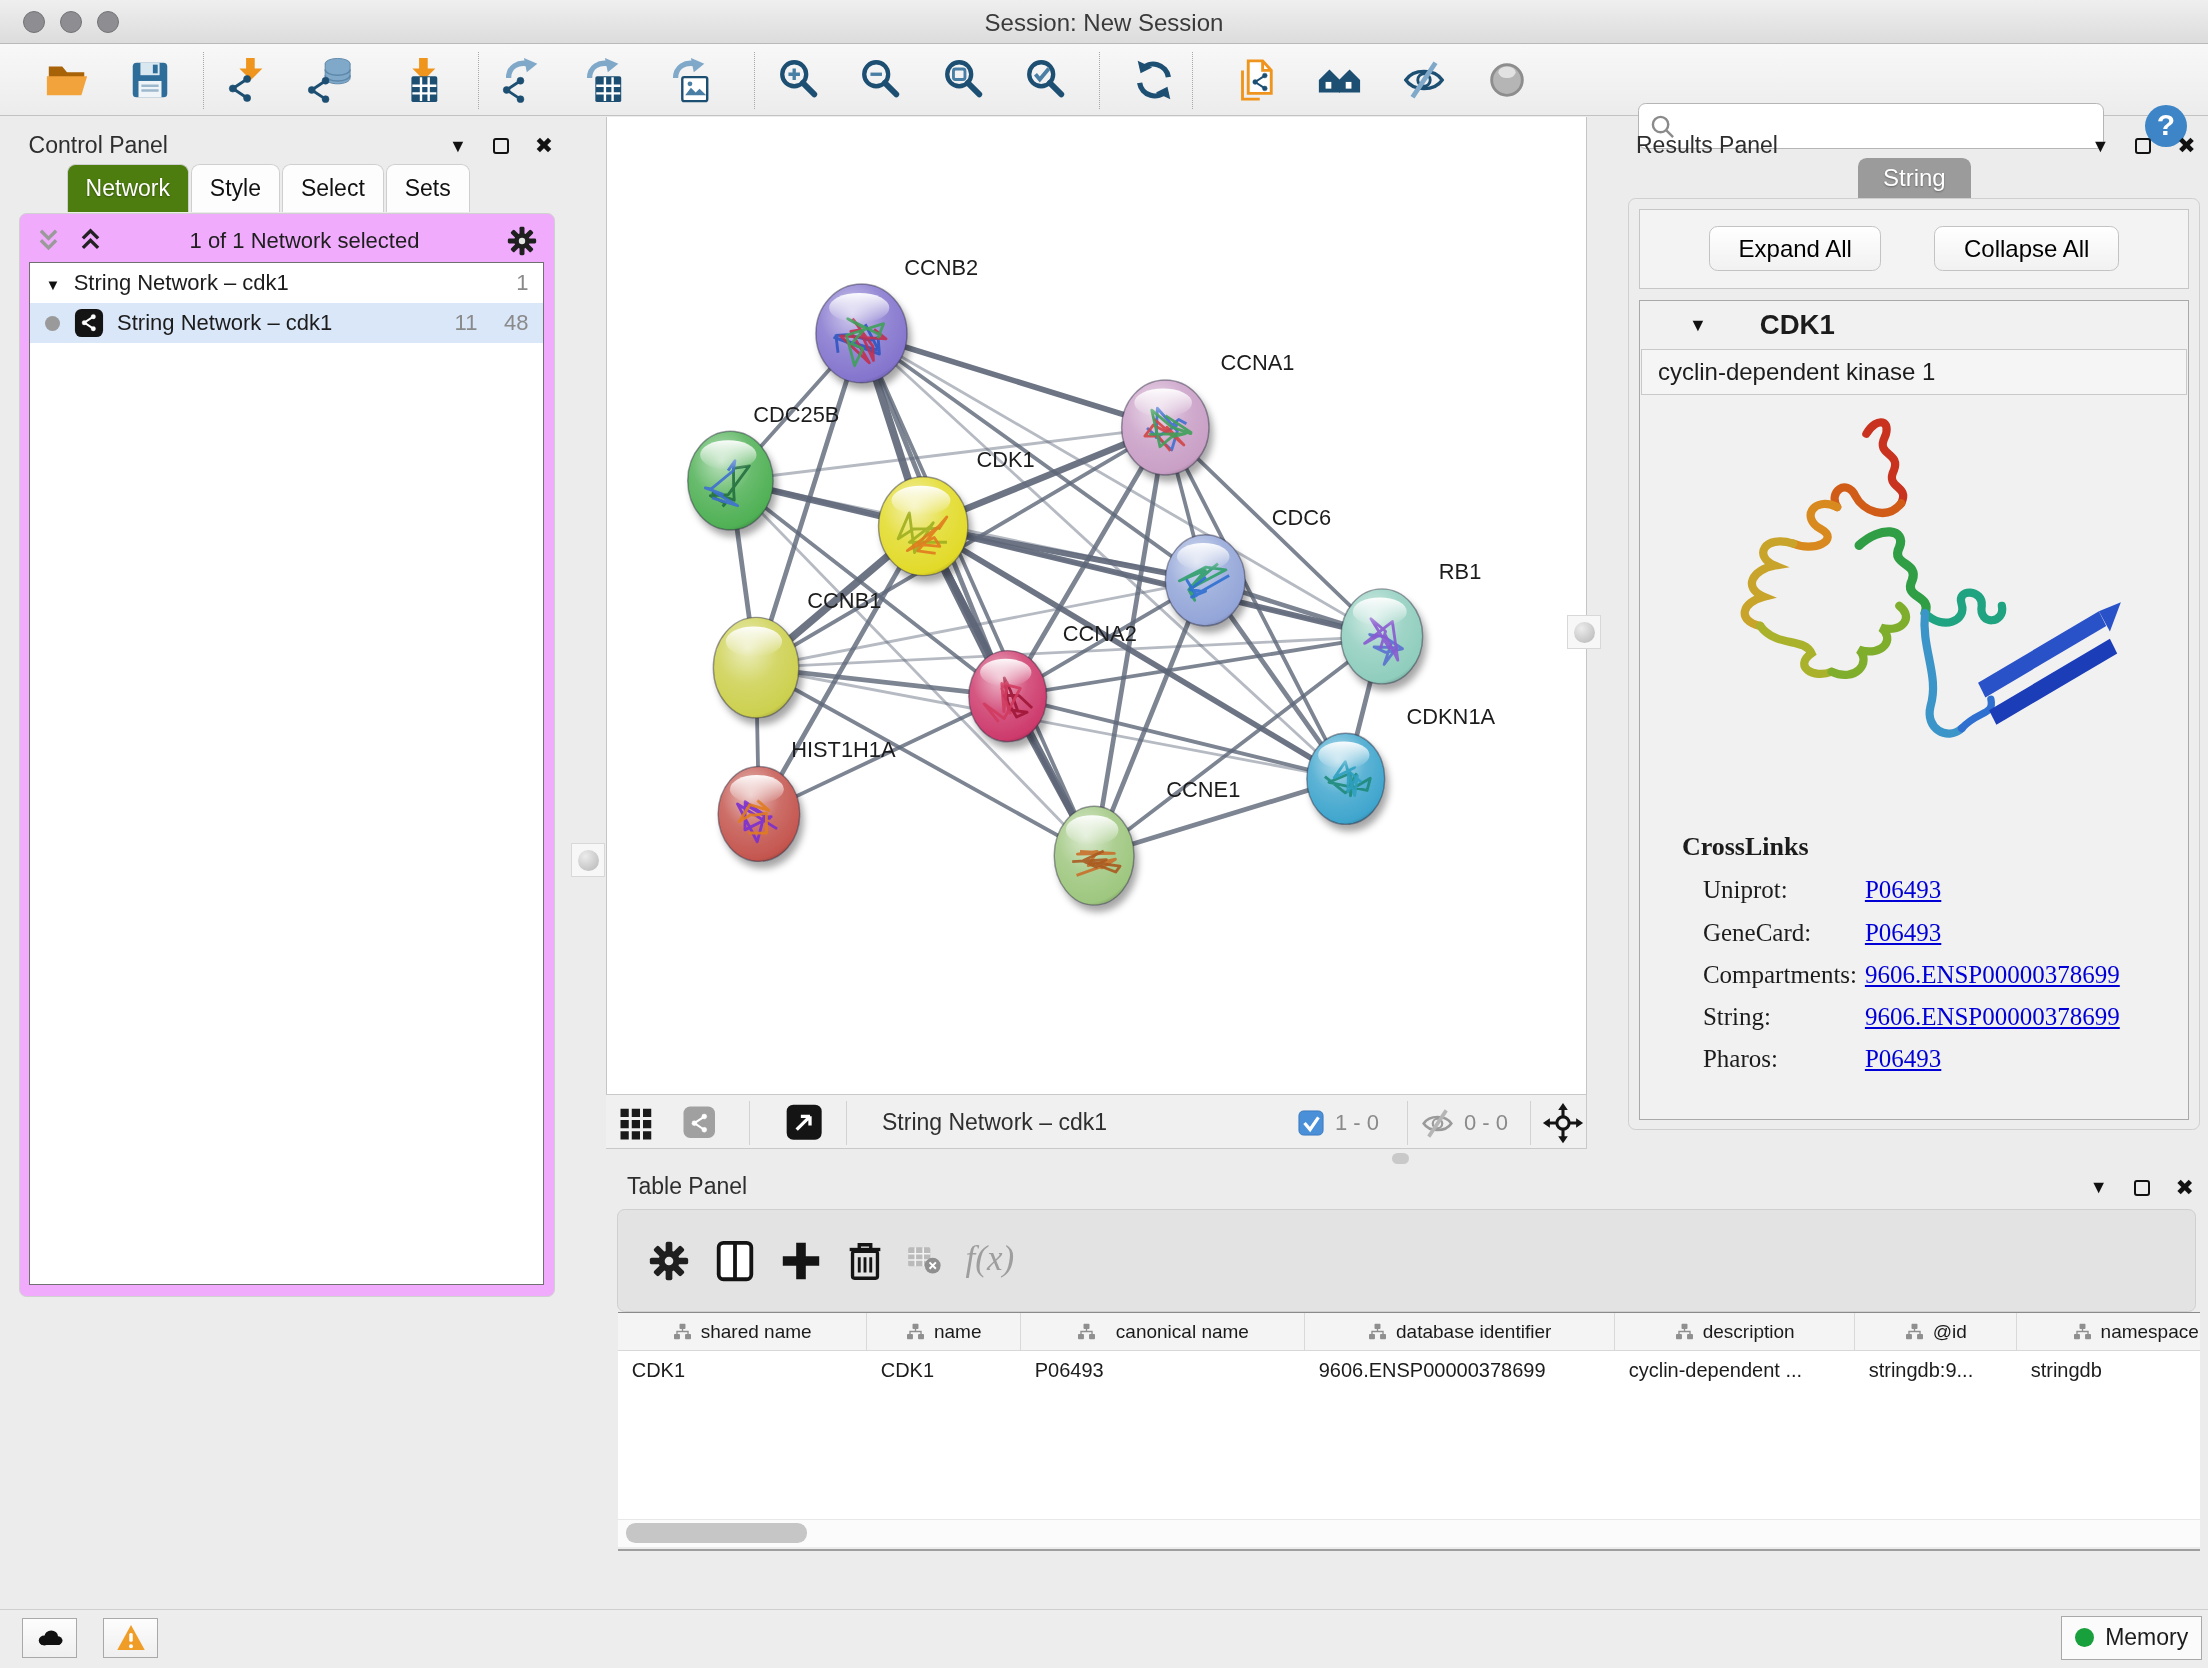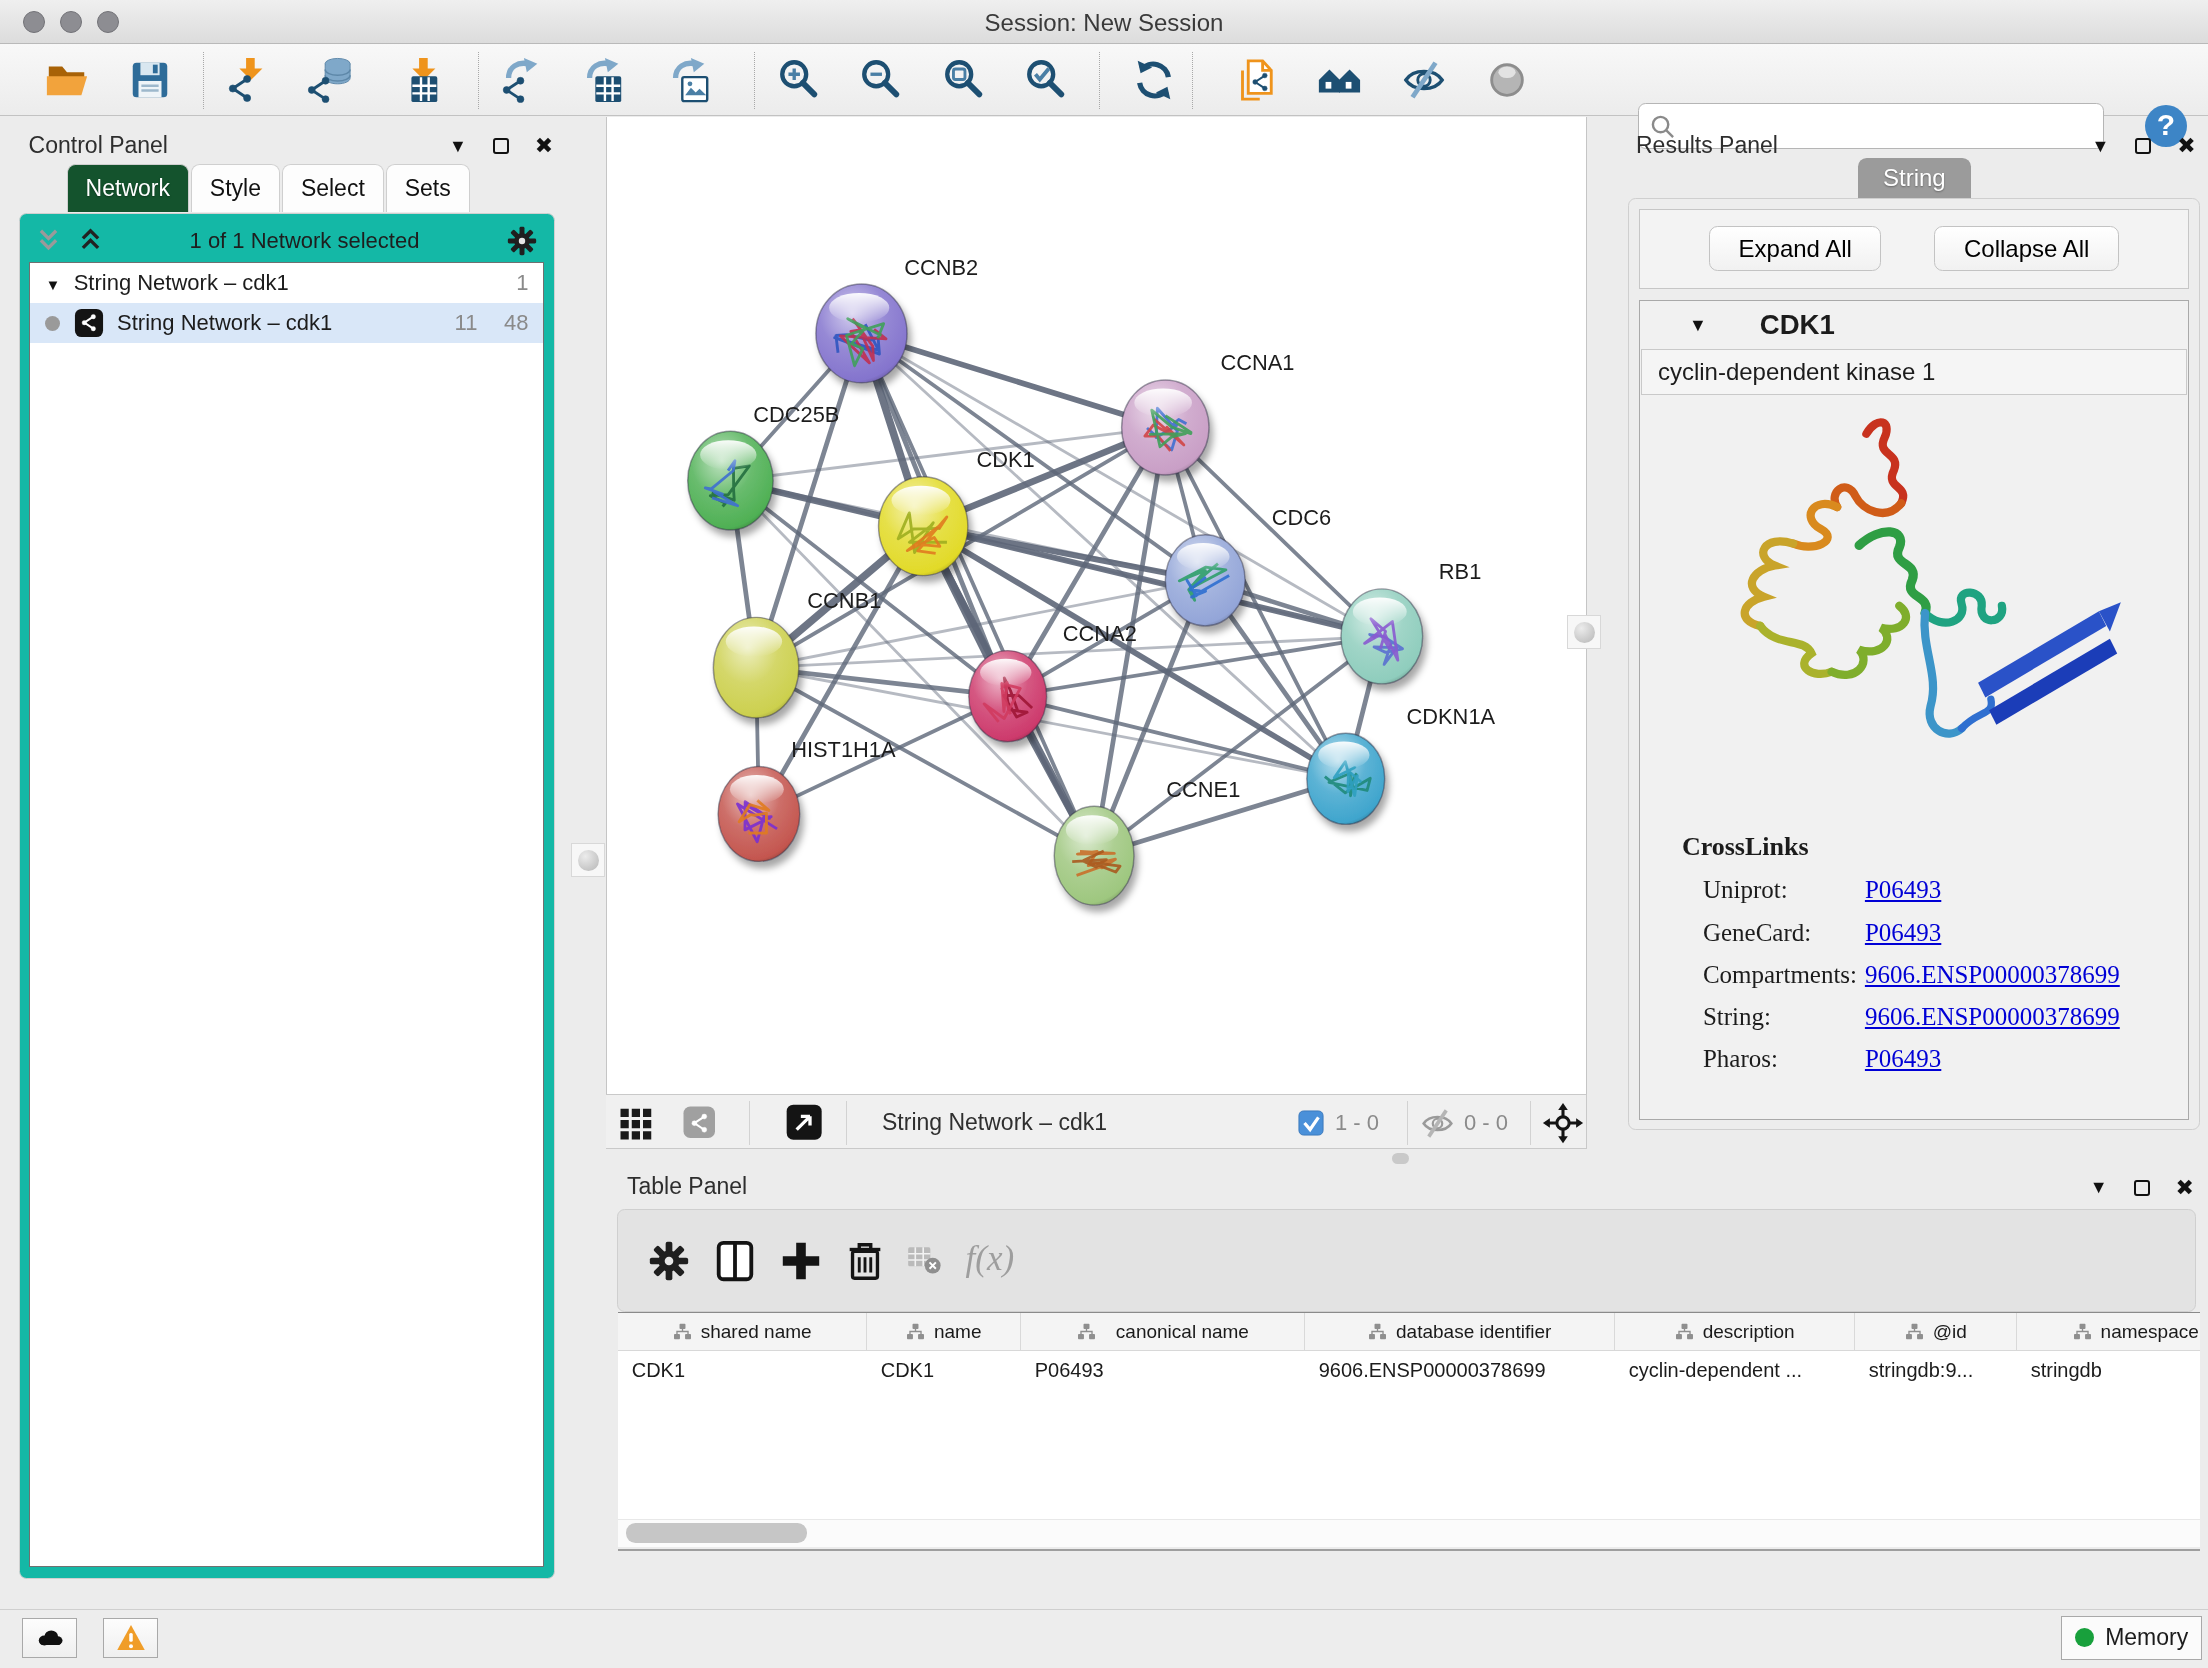--- a/index.html
+++ b/index.html
@@ -23,26 +23,26 @@
   .searchbox input{border:none;outline:none;flex:1;font-size:21px;font-family:"Liberation Sans",sans-serif;background:transparent}
   .helpbtn{position:absolute;left:2142px;top:58px;width:48px;height:48px}
 
   
   .ptitle{font-size:23px;color:#2e2e2e}
   .pctl{position:absolute;display:flex;align-items:center;gap:26px}
   .caret-b::before{content:"▼";font-size:18px;color:#111}
   .floatbox{width:16px;height:16px;border:2.4px solid #111;border-radius:2.9px}
   .closex::before{content:"✖";font-size:22px;color:#111}
   .tab{height:48px;padding:0 18px;display:flex;align-items:center;font-size:23px;background:#fdfdfd;border:1px solid #cfcfcf;border-bottom:none;border-radius:8.6px 8.6px 0 0;margin-right:1.9px;cursor:pointer;color:#111}
-  .tab.active{background:#14532d;color:#fff;text-shadow:0 1px 1.9px rgba(0,0,0,.35)}
+  .tab.active{background:#4d7c0f;color:#fff;text-shadow:0 1px 1.9px rgba(0,0,0,.35)}
 
   
   .cp{position:absolute;left:7.6px;top:122px;width:559px;height:1467px}
   .cp-tabs{position:absolute;left:59px;top:42px;display:flex}
-  .cp-box{position:absolute;left:11.4px;top:91px;width:536px;height:1366px;background:#14b8a6;border:1px solid #d0d0d0;border-radius:7.6px}
+  .cp-box{position:absolute;left:11.4px;top:91px;width:536px;height:1084px;background:#f0abfc;border:1px solid #d0d0d0;border-radius:7.6px}
   .cp-boxhead{display:flex;align-items:center;padding:9.5px 15px 5.7px 15px;gap:15px}
   .cp-status{flex:1;text-align:center;font-size:22px;color:#1e1e1e}
   .chev{width:27px;height:28.5px}
   .gear34{width:34px;height:34px}
   .tree{position:absolute;left:9.5px;top:48px;right:9.5px;bottom:11.4px;background:#fff;border:1.9px solid #707070}
   .trow{display:flex;align-items:center;height:40px;font-size:22px;gap:13.3px;padding:0 15px}
   .trow .lbl{flex:1}
   .trow.sel{background:#d9e7f8}
   .tcount{color:#8a8a8a}
   .tree-caret::before{content:"▼";font-size:15px;color:#111}

